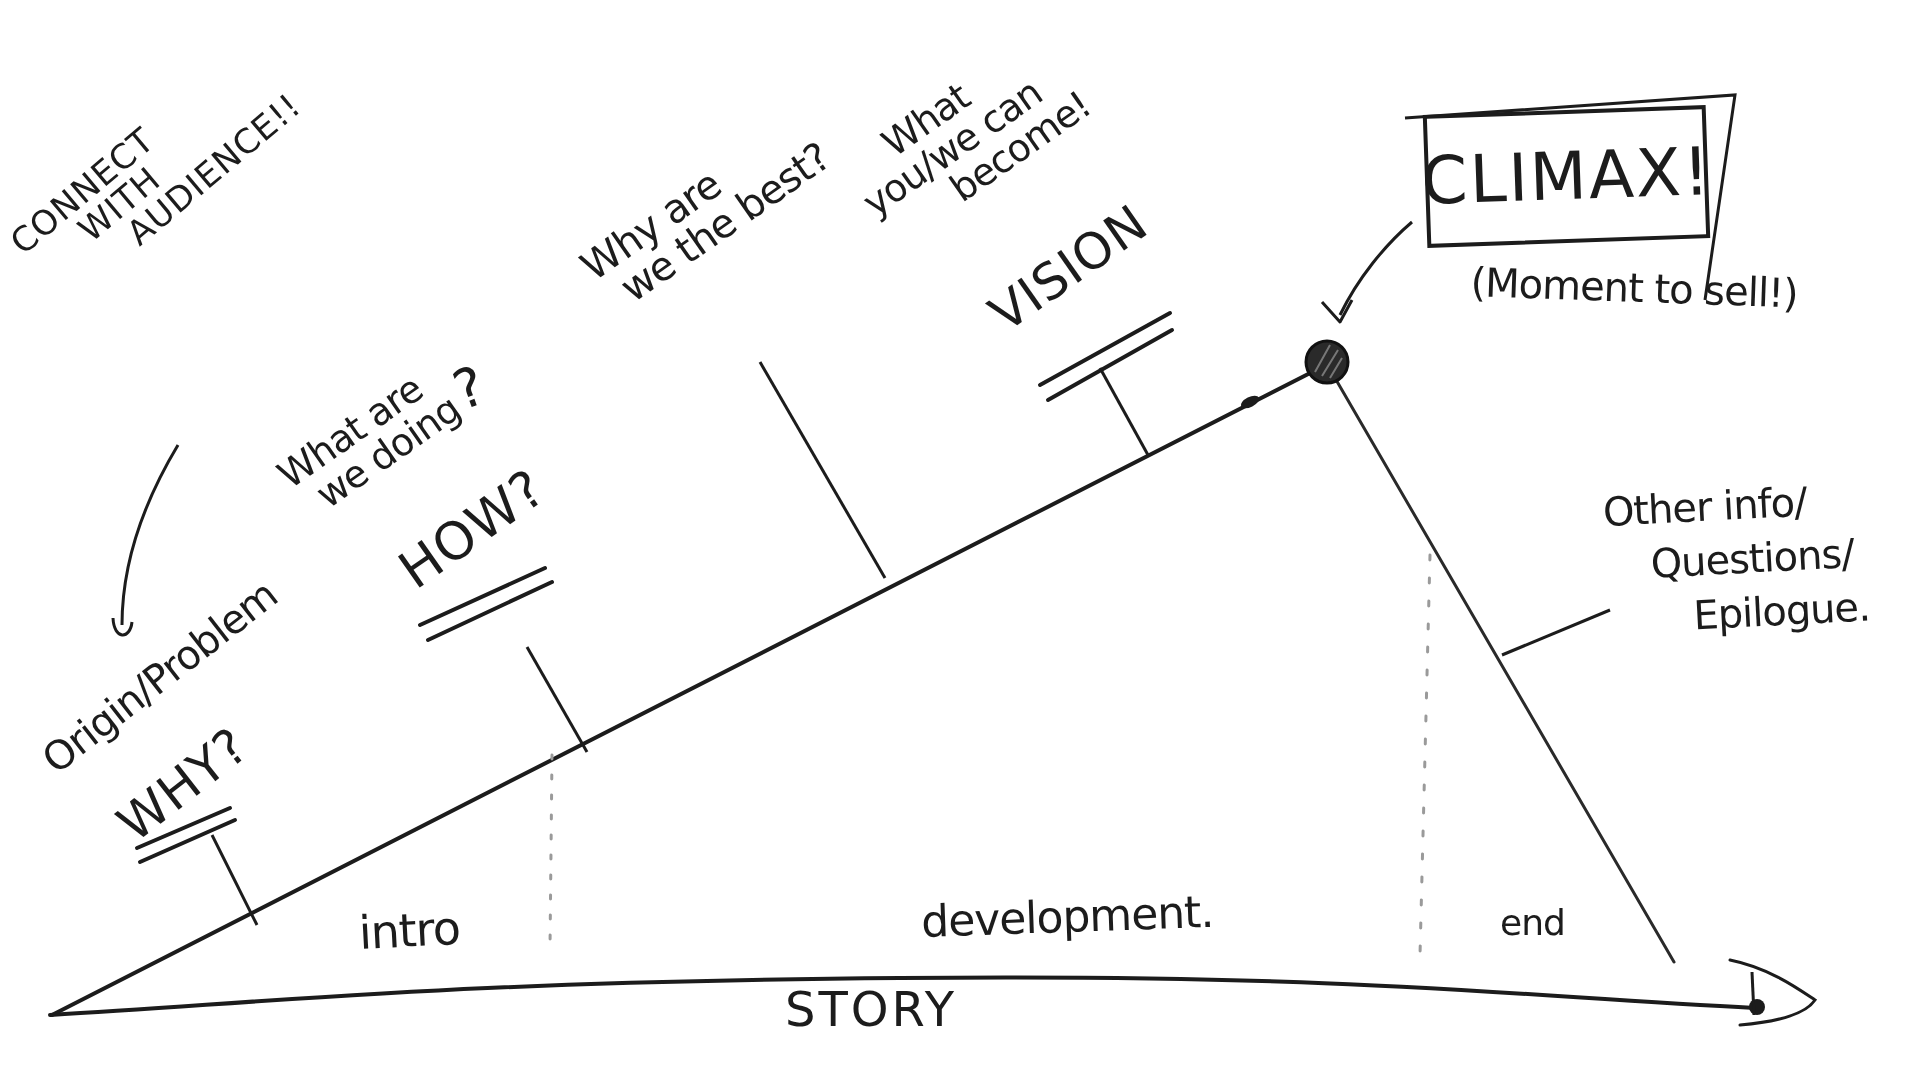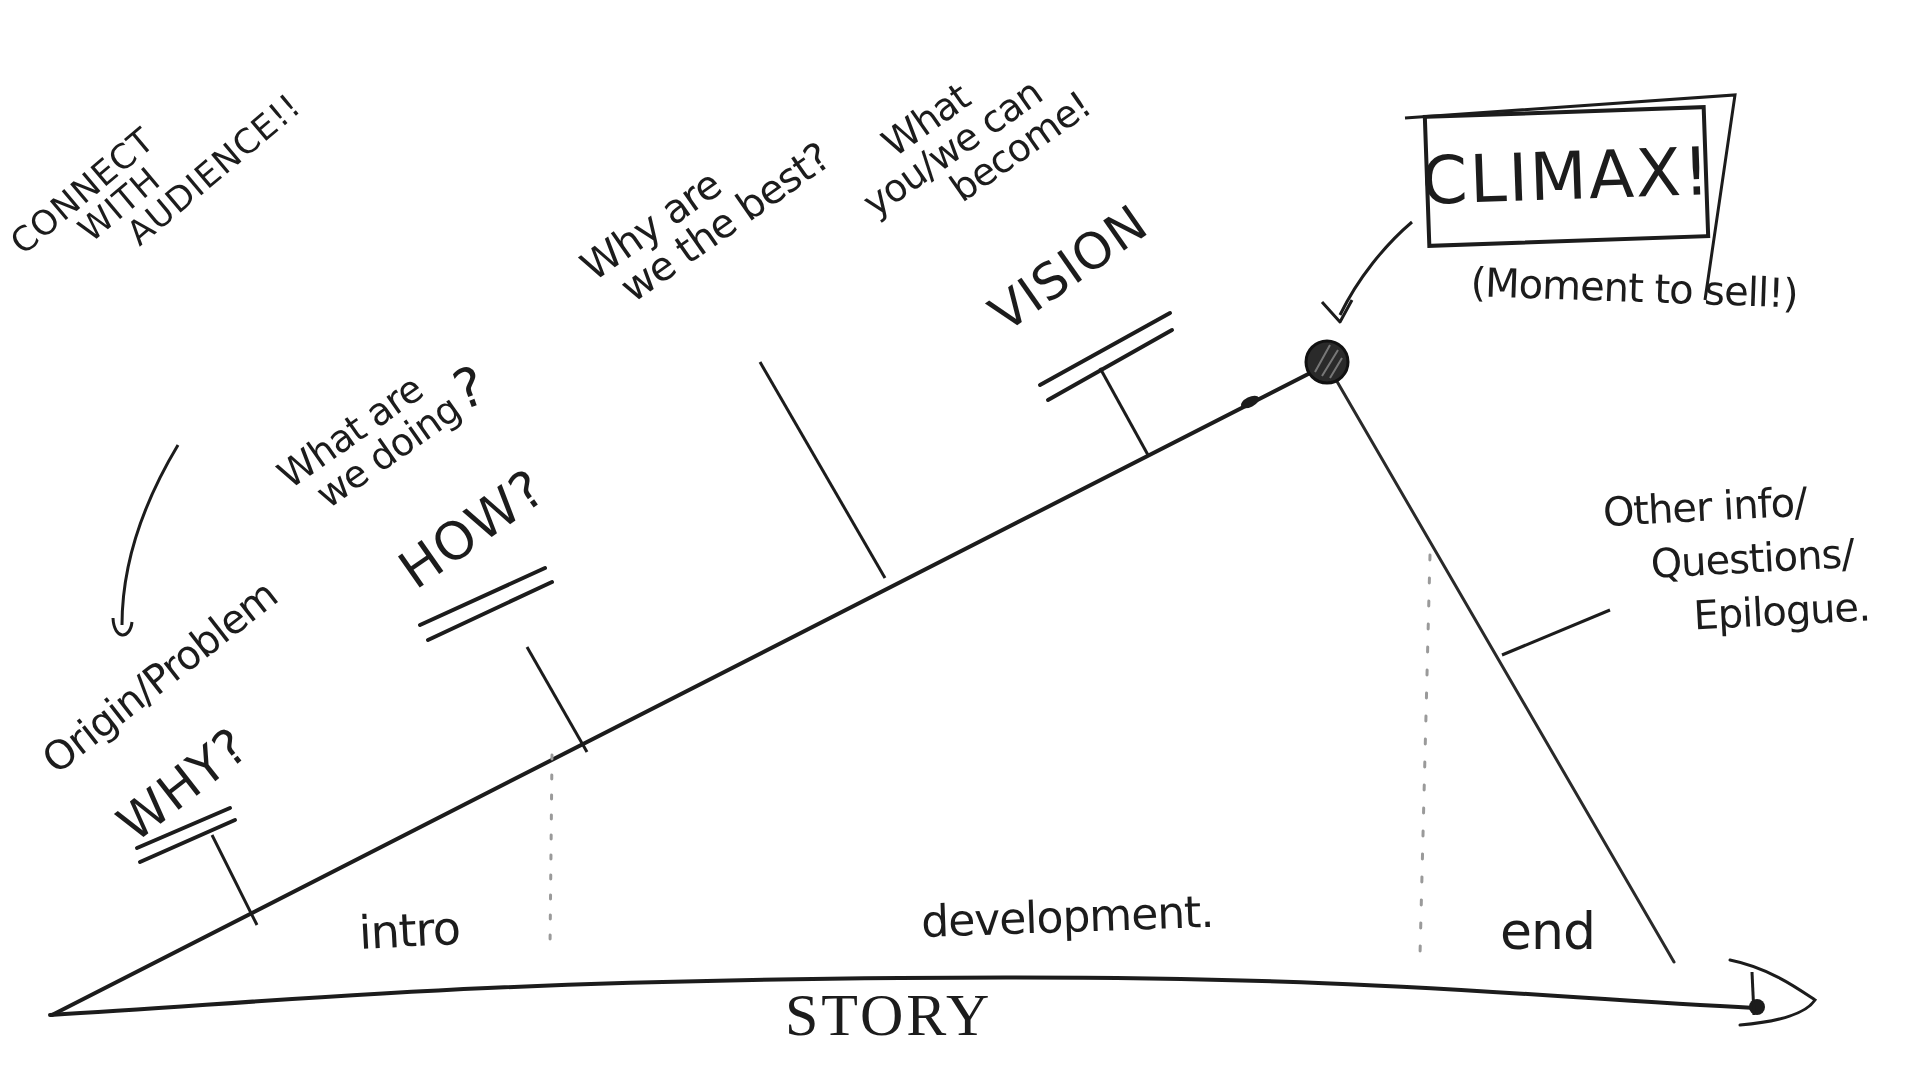--- a/index.html
+++ b/index.html
@@ -109,15 +109,15 @@
 <div class="hw" style="left:1470px; top:262px; font-size:40px; transform: rotate(2deg);">(Moment to sell!)</div>
 
 <div class="hw stack" style="left:1610px; top:485px; font-size:40px; line-height:1.35; transform: rotate(-3deg);">
   <span>Other info/</span>
   <span style="margin-left:45px;">Questions/</span>
   <span style="margin-left:85px;">Epilogue.</span>
 </div>
 
 <div class="hw" style="left:360px; top:910px; font-size:46px; transform: rotate(-3deg);">intro</div>
 <div class="hw" style="left:922px; top:900px; font-size:44px; transform: rotate(-2deg);">development.</div>
-<div class="hw" style="left:1500px; top:905px; font-size:52px;">end</div>
+<div class="hw" style="left:1500px; top:905px; font-size:36px;">end</div>
 
-<div class="hw caps" style="left:785px; top:985px; font-size:60px; letter-spacing:3px;font-family:Liberation Serif, serif;">STORY</div>
+<div class="hw caps" style="left:785px; top:985px; font-size:48px; letter-spacing:3px;">STORY</div>
 
 </body></html>

